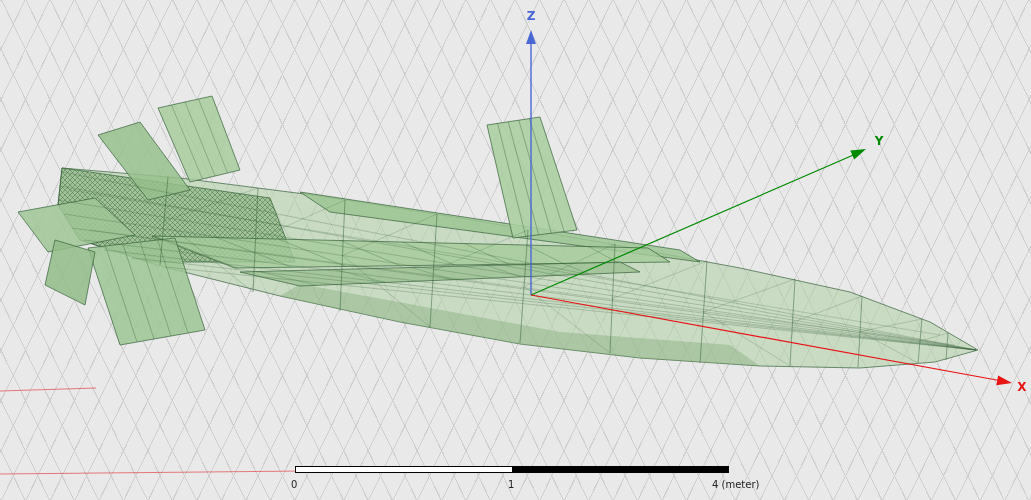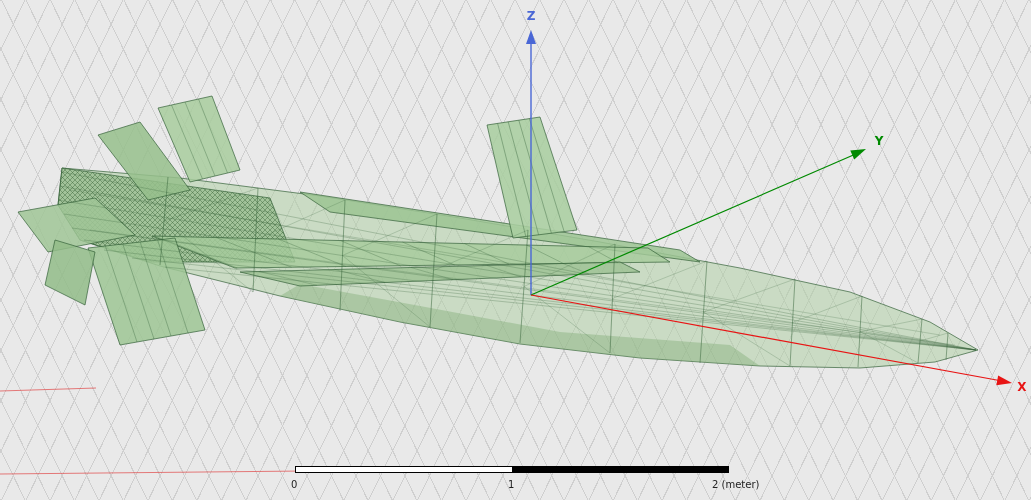--- a/index.html
+++ b/index.html
@@ -150,15 +150,15 @@
       <text x="1022" y="391" text-anchor="middle" class="axis-label" stroke="none" fill="#e81414">X</text>
     </g>
   </svg>
 
   <div class="scalebar">
     <div class="seg-white"></div>
     <div class="seg-black"></div>
   </div>
   <div class="scale-label lbl-0">0</div>
   <div class="scale-label lbl-1">1</div>
-  <div class="scale-label lbl-2">2 (meter)</div>
+  <div class="scale-label lbl-2">4 (meter)</div>
 
 </div>
 
 </body></html>

